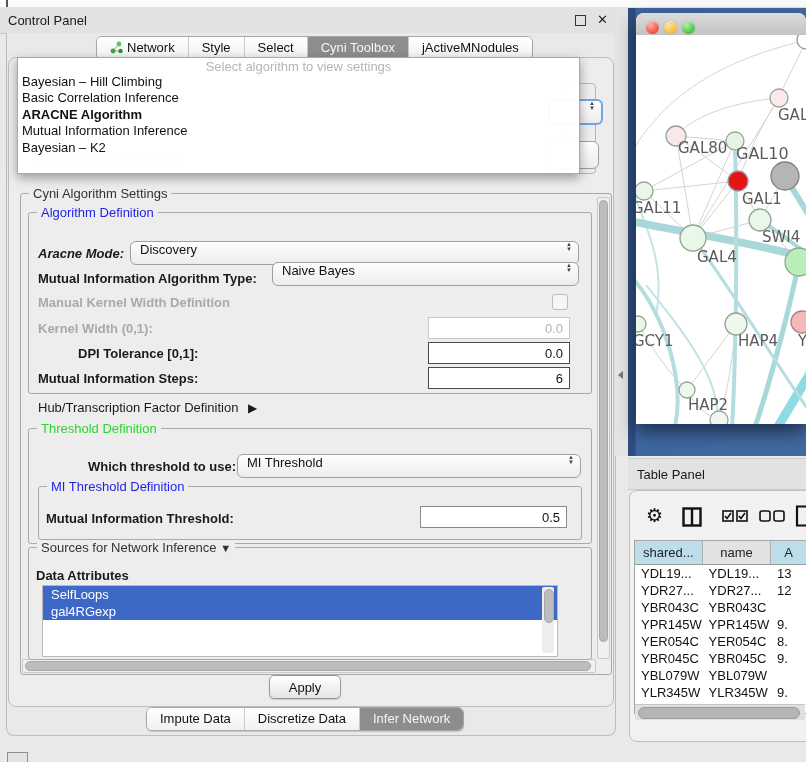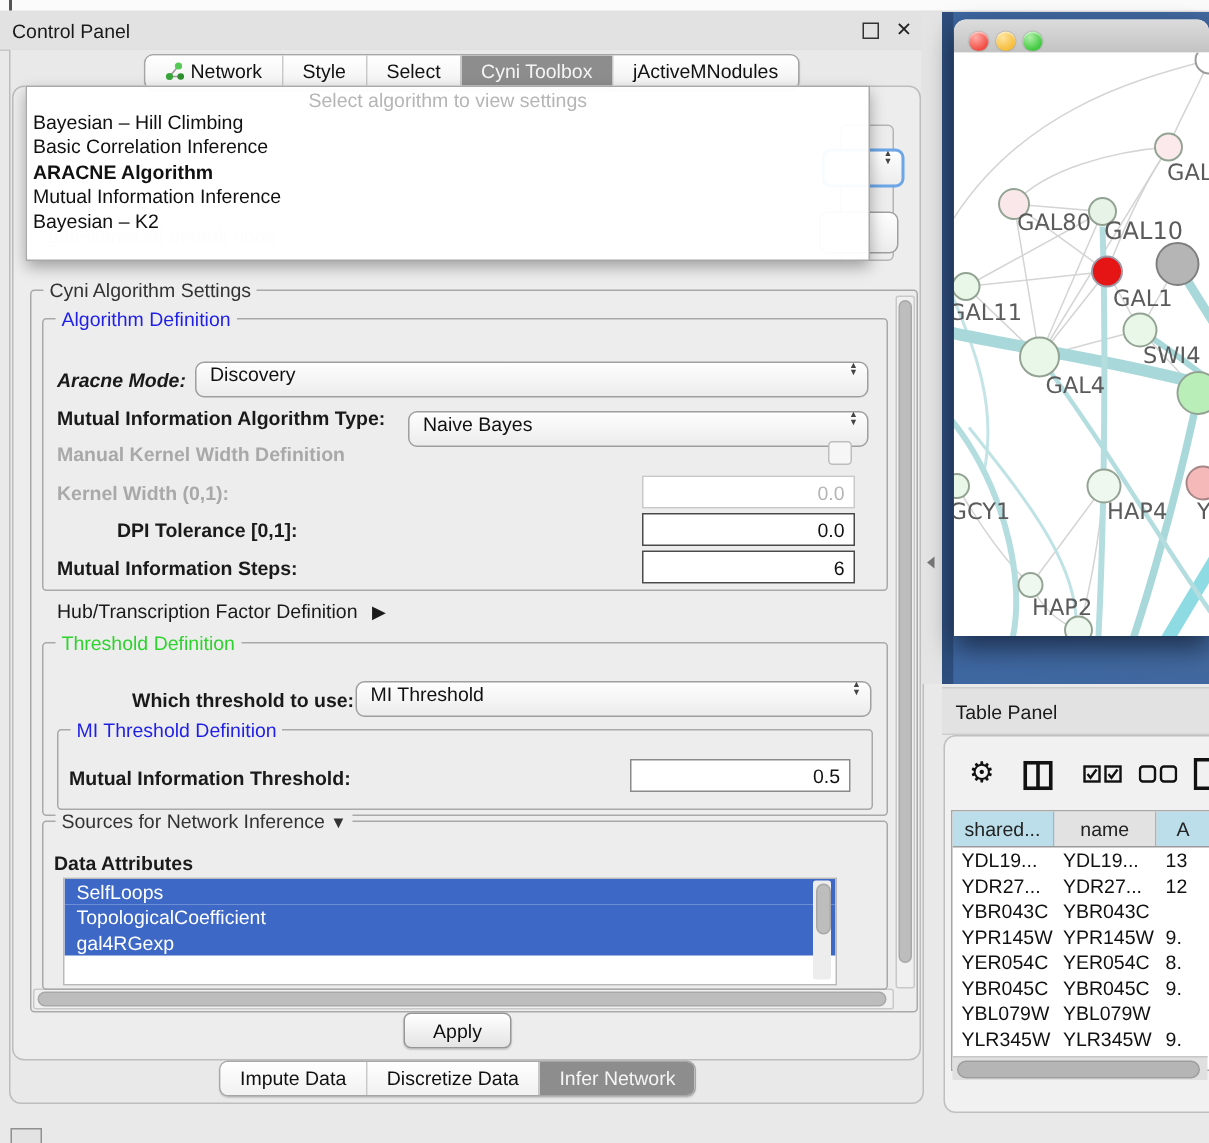--- a/index.html
+++ b/index.html
@@ -155,21 +155,21 @@
 
 <div class="grp" style="left:28px;top:212px;width:562px;height:180px;">
   <span class="gtitle" style="color:#1f1fe6;">Algorithm Definition</span>
 </div>
 <div class="lbl" style="left:38px;top:246px;font-style:italic;">Aracne Mode:</div>
 <div class="combo" style="left:130px;top:241px;width:438px;">
   <span>Discovery</span>
   <span class="spin">▲<br>▼</span>
 </div>
 <div class="lbl" style="left:38px;top:271px;">Mutual Information Algorithm Type:</div>
-<div class="combo" style="left:272px;top:274px;width:296px;">
+<div class="combo" style="left:272px;top:262px;width:296px;">
   <span>Naive Bayes</span>
   <span class="spin">▲<br>▼</span>
 </div>
 <div class="lbl dis" style="left:38px;top:295px;">Manual Kernel Width Definition</div>
 <div class="chk" style="left:552px;top:294px;"></div>
 <div class="lbl dis" style="left:38px;top:321px;">Kernel Width (0,1):</div>
 <input class="tfield soft" style="left: 428px; top: 317px; width: 128px;" readonly="" value="0.0">
 <div class="lbl" style="left:38px;top:346px;padding-left:40px;">DPI Tolerance [0,1]:</div>
 <input class="tfield" style="left: 428px; top: 342px; width: 128px;" value="0.0">
 <div class="lbl" style="left:38px;top:371px;">Mutual Information Steps:</div>
@@ -197,21 +197,20 @@
 <div class="grp" style="left:28px;top:547px;width:562px;height:111px;">
   <span class="gtitle">
     <span>Sources for Network Inference</span>
     <span style="font-size:11px;">▼</span>
   </span>
 </div>
 <div class="lbl" style="left:36px;top:568px;">Data Attributes</div>
 <div class="attr-list" style="left:42px;top:585px;width:514px;height:70px;">
   <div id="attr-rows">
       <div class="row" style="background: rgb(61, 104, 198);">SelfLoops</div>
-      <div class="row" style="background: rgb(61, 104, 198);">TopologicalCoefficient</div>
       <div class="row" style="background: rgb(61, 104, 198);">gal4RGexp</div>
     </div>
 </div>
 <div class="vscroll" style="left:542px;top:587px;width:12px;height:66px;border:none;background:#ededed;">
   <div class="vthumb" style="left:2px;top:2px;width:8px;height:32px;"></div>
 </div>
 
 <div class="btn" style="left:269px;top:675px;width:70px;height:22px;">
   <span>Apply</span>
 </div>

